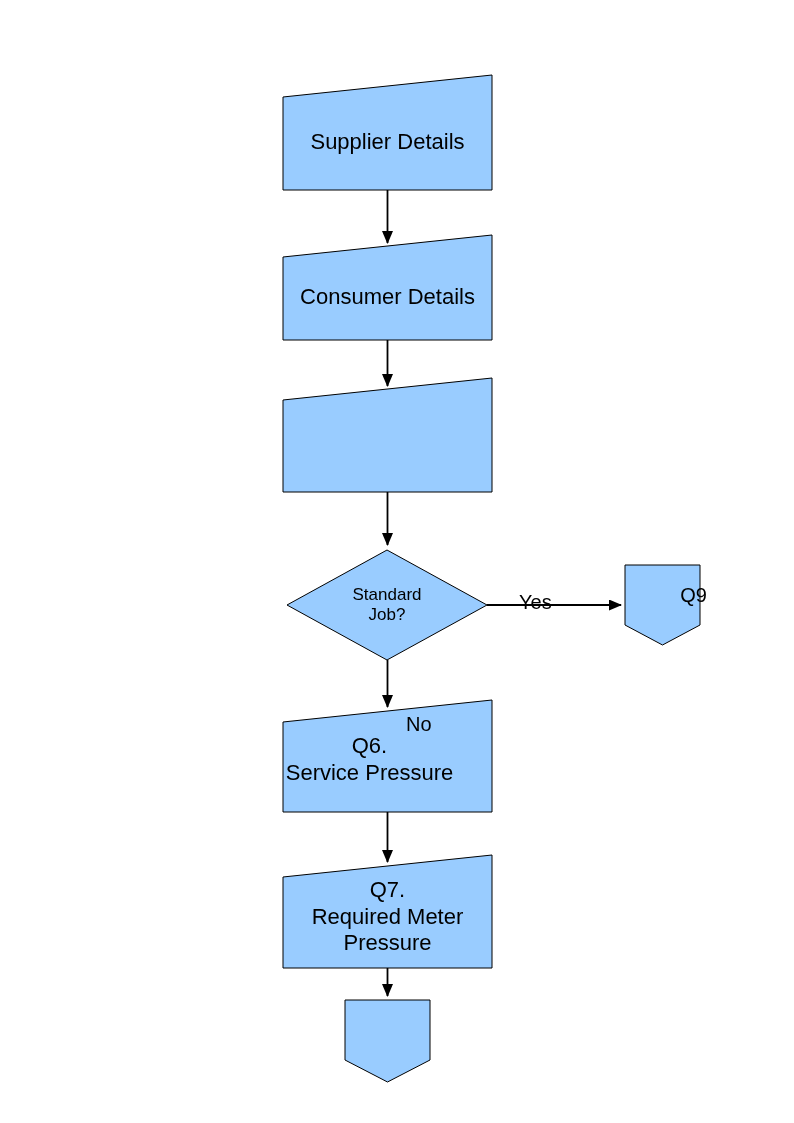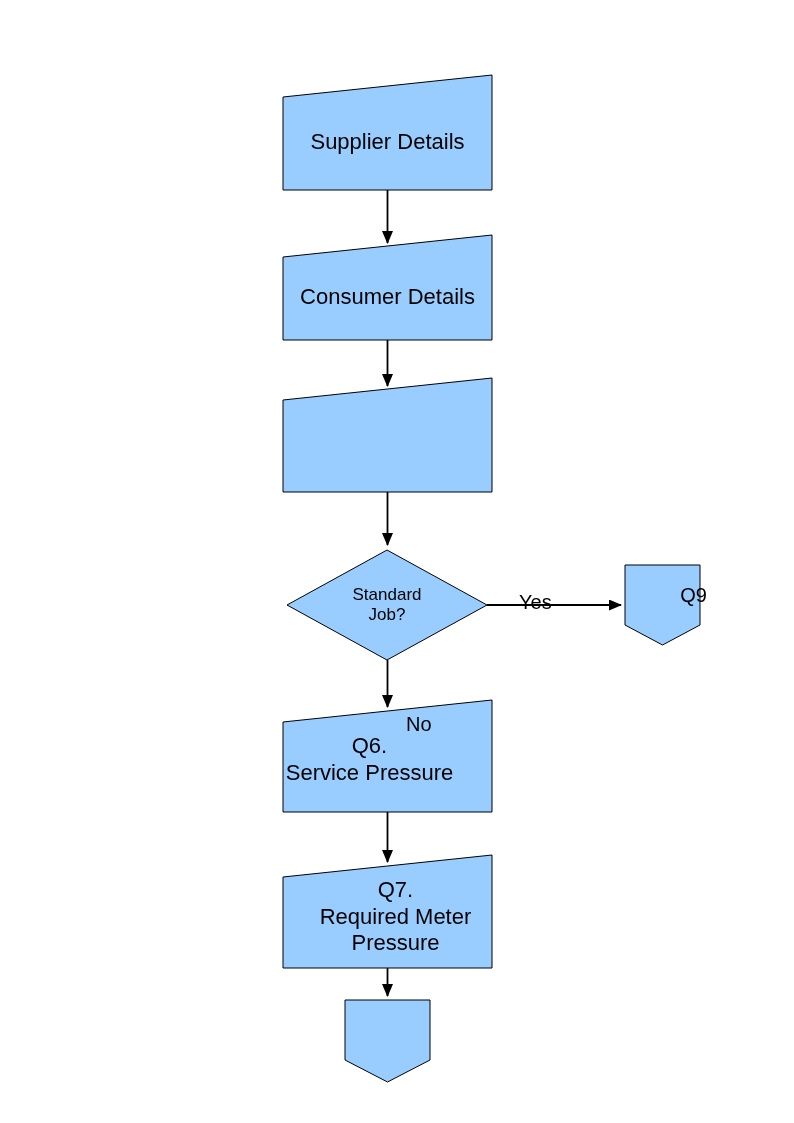--- a/index.html
+++ b/index.html
@@ -84,20 +84,20 @@
     <polygon class="shape" points="345,1000 430,1000 430,1060 387.5,1082 345,1060" fill="#99CCFF"></polygon>
   </svg>
 
   <div class="node-label" style="left:283px; top:255px; width:209px; height:85px;">Consumer Details</div>
   <div class="node-label" style="left:283px; top:95px;  width:209px; height:95px;">Supplier Details</div>
   <div class="node-label small" style="left:287px; top:550px; width:200px; height:110px;">Standard
 Job?</div>
   <div class="node-label connector" style="left:625px; top:565px; width:75px; height:60px;">Q9</div>
   <div class="node-label" style="left:265px; top:712px; width:209px; height:96px;">Q6.
 Service Pressure</div>
-  <div class="node-label" style="left:283px; top:866px; width:209px; height:102px;padding-left:8px;">Q7.
+  <div class="node-label" style="left:283px; top:866px; width:209px; height:102px;">Q7.
 Required Meter
 Pressure</div>
 
   <div class="edge-label" style="left:519px; top:576px;margin-top:15px;">Yes</div>
   <div class="edge-label" style="left:406px; top:665px;margin-top:48px;">No</div>
 
 </div>
 
 </body></html>

